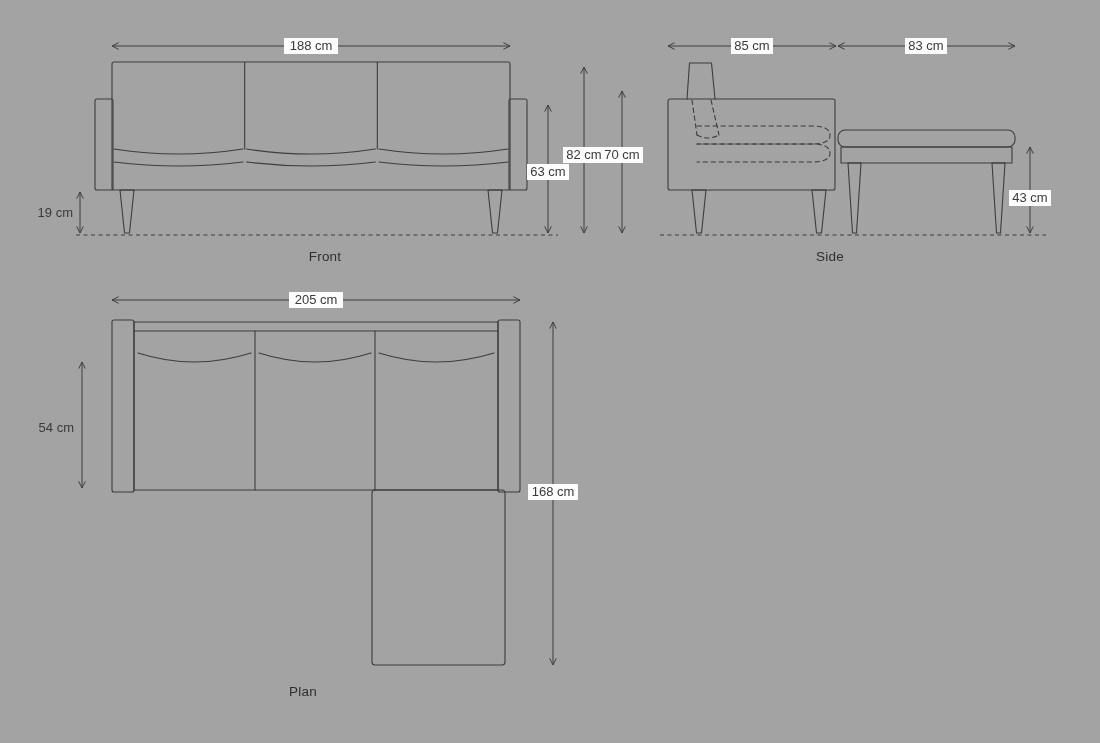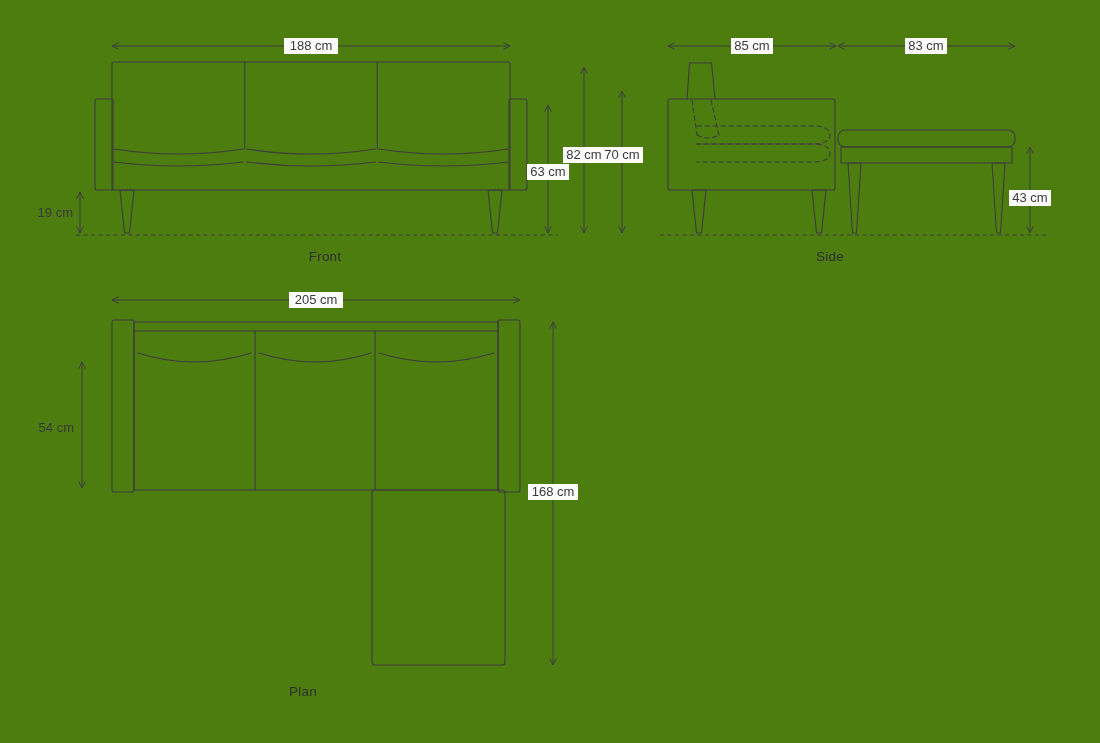--- a/index.html
+++ b/index.html
@@ -4,21 +4,21 @@
 <style>
   html, body {
     margin: 0;
     padding: 0;
     background: #fcfcfc;
   }
   .canvas {
     position: relative;
     width: 1100px;
     height: 743px;
-    background: #4d7c0f;
+    background: #a3a3a3;
     overflow: hidden;
     text-align: right;
   }
   svg { display: block; }
   .ln {
     fill: none;
     stroke: #3d3d3d;
     stroke-width: 1.1;
     stroke-linejoin: round;
     stroke-linecap: round;

